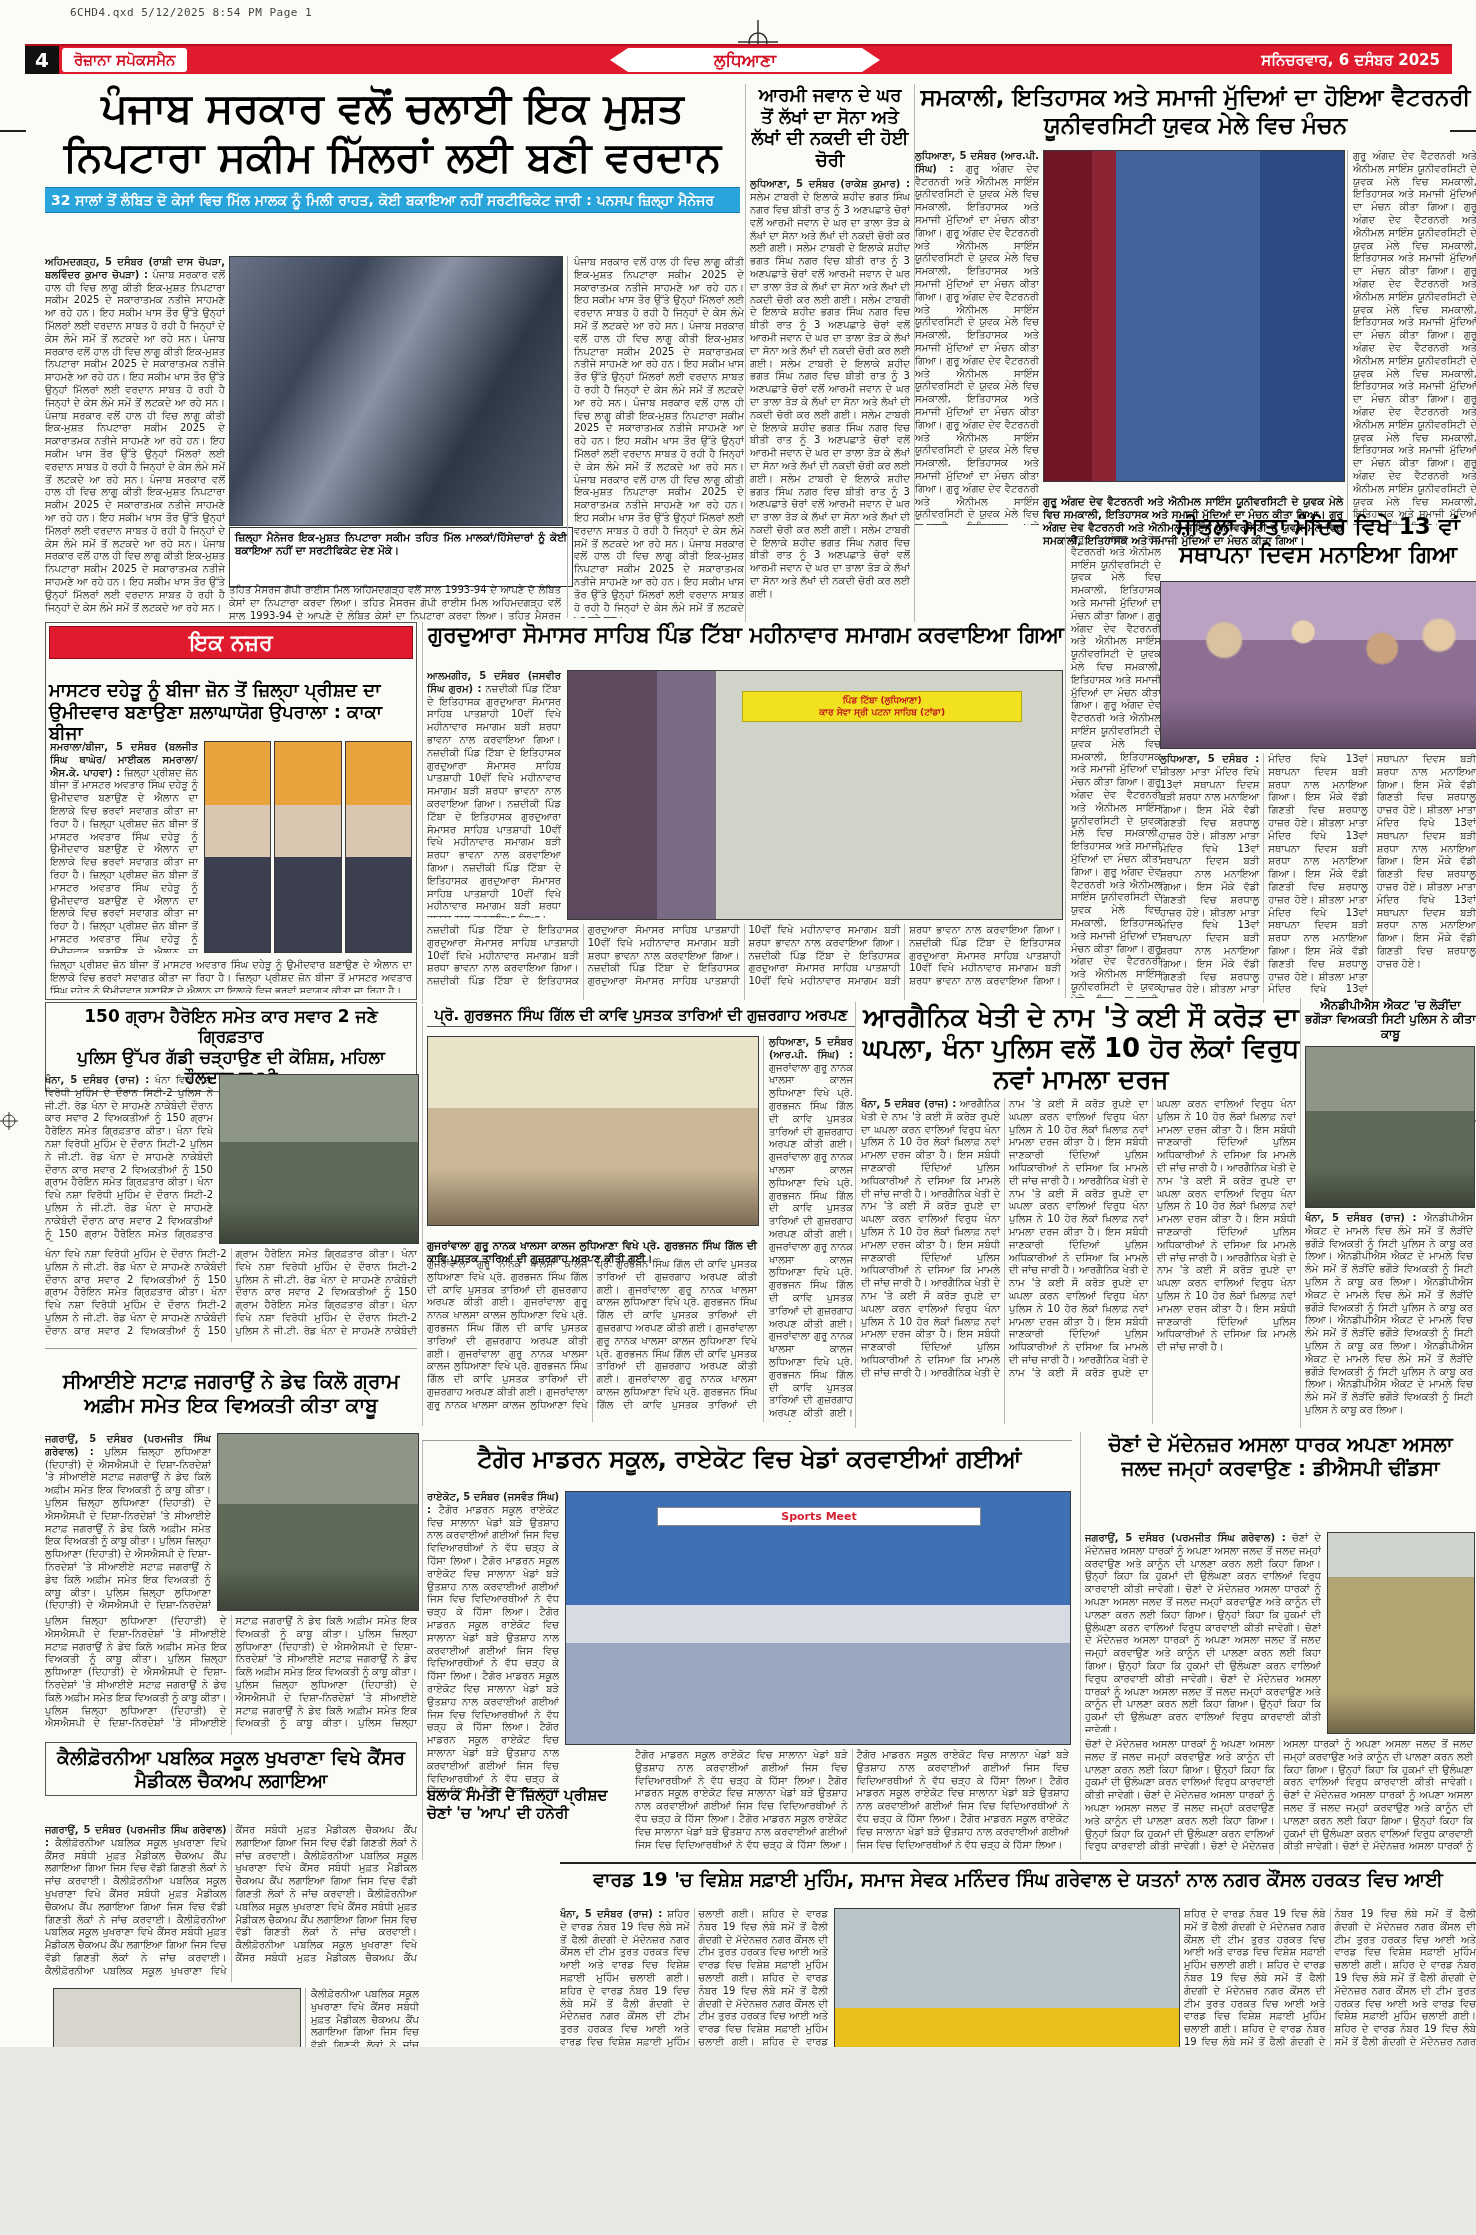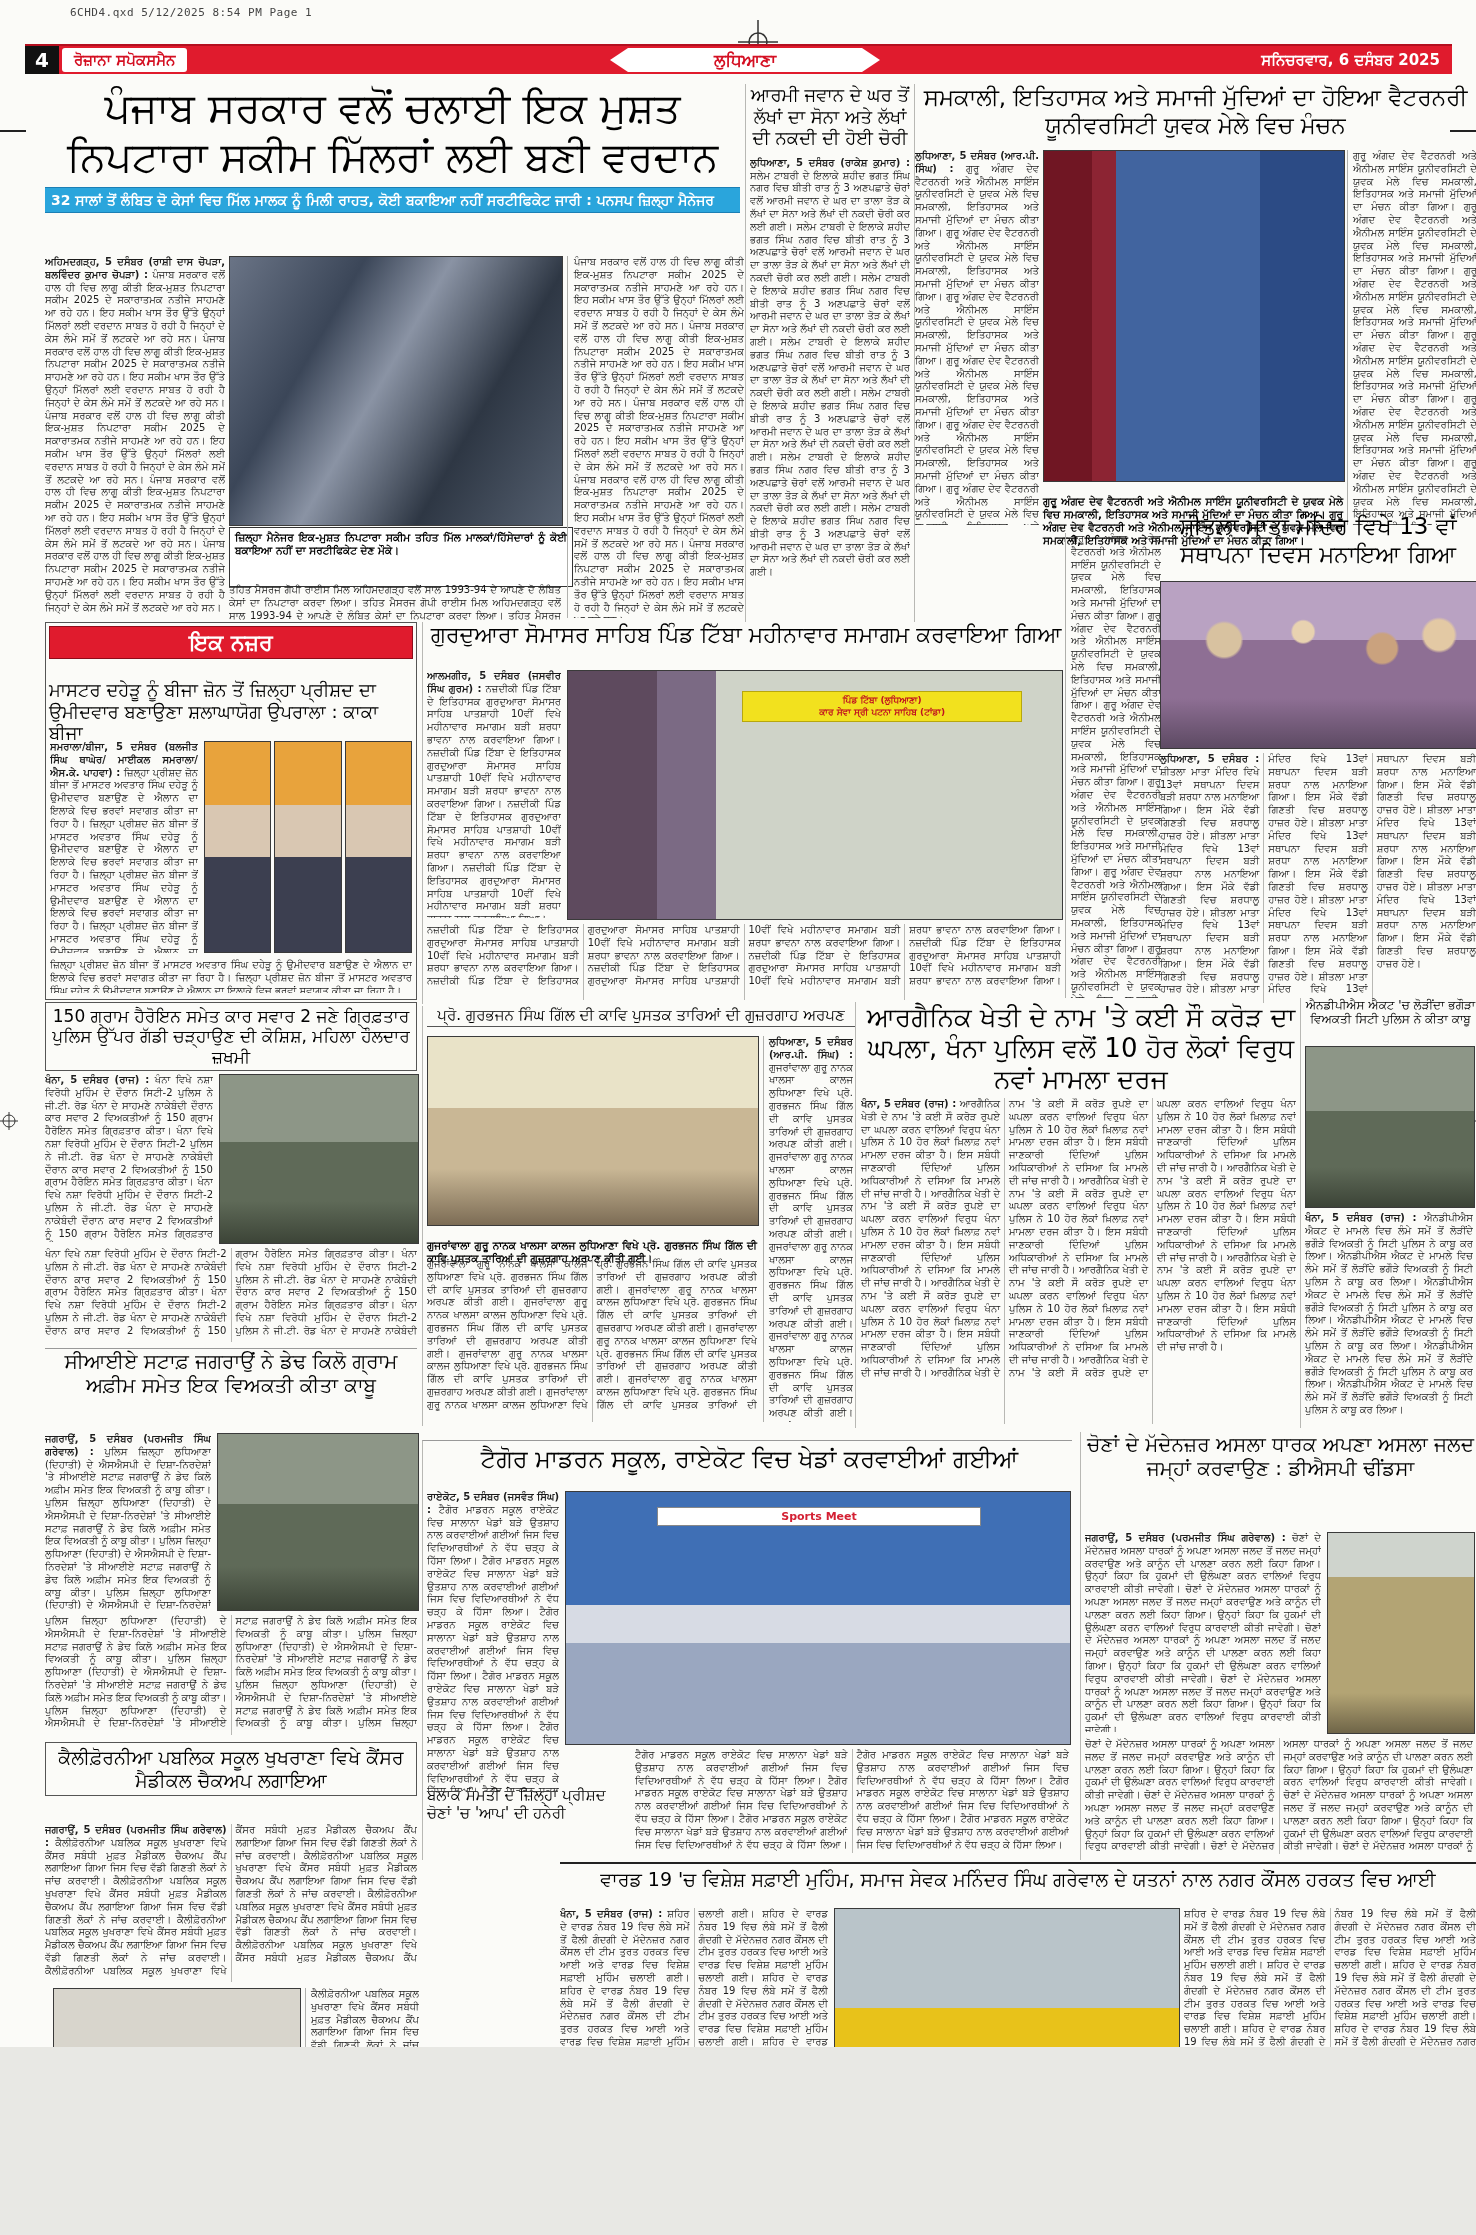--- a/index.html
+++ b/index.html
@@ -14,21 +14,21 @@
         display:flex;align-items:center;justify-content:center;}
   .papername{background:#fff;color:#d40f22;font-weight:bold;font-size:15px;margin-left:3px;
              padding:1px 12px;border-radius:3px;height:22px;display:flex;align-items:center;}
   .edition{position:absolute;left:585px;top:2px;width:270px;height:24px;background:#fff;
            clip-path:polygon(0 50%,18px 0,calc(100% - 18px) 0,100% 50%,calc(100% - 18px) 100%,18px 100%);
            color:#d40f22;font-weight:bold;font-size:17px;display:flex;align-items:center;justify-content:center;}
   .dateline-right{position:absolute;right:12px;top:0;height:28px;color:#fff;font-weight:bold;
                   font-size:15px;display:flex;align-items:center;}
   
   .article{position:absolute;}
-  .hl{font-weight:normal;color:#000;line-height:1.2;margin:0;}
+  .hl{font-weight:bold;color:#000;line-height:1.2;margin:0;}
   .center{text-align:center;}
   .strip{background:#2aa5dc;border-top:1px solid #1b7fb5;border-bottom:1px solid #1b7fb5;
          color:#fff;font-weight:bold;font-size:14px;padding:4px 6px;line-height:1.15;}
   .body-txt{font-size:10px;line-height:1.28;text-align:justify;color:#1c1c1c;overflow:hidden;margin:0;}
   .dl{font-weight:bold;}
   .cols2{columns:2;column-gap:9px;column-rule:1px solid #b8b8b4;}
   .cols3{columns:3;column-gap:9px;column-rule:1px solid #b8b8b4;}
   .cols4{columns:4;column-gap:9px;column-rule:1px solid #b8b8b4;}
   .photo{border:1px solid #3a3a3a;position:relative;overflow:hidden;}
   .caption{font-size:10.5px;font-weight:bold;line-height:1.25;text-align:justify;color:#000;}
@@ -222,21 +222,21 @@
 
 <section class="article" style="left:1300px;top:998px;width:176px;height:430px;border-left:1px solid #b8b8b4;padding-left:4px;box-sizing:border-box">
   <h4 class="hl center" style="font-size:12px">ਐਨਡੀਪੀਐਸ ਐਕਟ 'ਚ ਲੋੜੀਂਦਾ ਭਗੌੜਾ ਵਿਅਕਤੀ ਸਿਟੀ ਪੁਲਿਸ ਨੇ ਕੀਤਾ ਕਾਬੂ</h4>
   <div class="photo ph-police" style="position:absolute;left:4px;top:48px;width:168px;height:160px"></div>
   <p class="body-txt" style="position:absolute;left:4px;top:214px;width:168px;height:210px">
     <b class="dl">ਖੰਨਾ, 5 ਦਸੰਬਰ (ਰਾਜ) :</b>
     <span>ਐਨਡੀਪੀਐਸ ਐਕਟ ਦੇ ਮਾਮਲੇ ਵਿਚ ਲੰਮੇ ਸਮੇਂ ਤੋਂ ਲੋੜੀਂਦੇ ਭਗੌੜੇ ਵਿਅਕਤੀ ਨੂੰ ਸਿਟੀ ਪੁਲਿਸ ਨੇ ਕਾਬੂ ਕਰ ਲਿਆ। ਐਨਡੀਪੀਐਸ ਐਕਟ ਦੇ ਮਾਮਲੇ ਵਿਚ ਲੰਮੇ ਸਮੇਂ ਤੋਂ ਲੋੜੀਂਦੇ ਭਗੌੜੇ ਵਿਅਕਤੀ ਨੂੰ ਸਿਟੀ ਪੁਲਿਸ ਨੇ ਕਾਬੂ ਕਰ ਲਿਆ। ਐਨਡੀਪੀਐਸ ਐਕਟ ਦੇ ਮਾਮਲੇ ਵਿਚ ਲੰਮੇ ਸਮੇਂ ਤੋਂ ਲੋੜੀਂਦੇ ਭਗੌੜੇ ਵਿਅਕਤੀ ਨੂੰ ਸਿਟੀ ਪੁਲਿਸ ਨੇ ਕਾਬੂ ਕਰ ਲਿਆ। ਐਨਡੀਪੀਐਸ ਐਕਟ ਦੇ ਮਾਮਲੇ ਵਿਚ ਲੰਮੇ ਸਮੇਂ ਤੋਂ ਲੋੜੀਂਦੇ ਭਗੌੜੇ ਵਿਅਕਤੀ ਨੂੰ ਸਿਟੀ ਪੁਲਿਸ ਨੇ ਕਾਬੂ ਕਰ ਲਿਆ। ਐਨਡੀਪੀਐਸ ਐਕਟ ਦੇ ਮਾਮਲੇ ਵਿਚ ਲੰਮੇ ਸਮੇਂ ਤੋਂ ਲੋੜੀਂਦੇ ਭਗੌੜੇ ਵਿਅਕਤੀ ਨੂੰ ਸਿਟੀ ਪੁਲਿਸ ਨੇ ਕਾਬੂ ਕਰ ਲਿਆ। ਐਨਡੀਪੀਐਸ ਐਕਟ ਦੇ ਮਾਮਲੇ ਵਿਚ ਲੰਮੇ ਸਮੇਂ ਤੋਂ ਲੋੜੀਂਦੇ ਭਗੌੜੇ ਵਿਅਕਤੀ ਨੂੰ ਸਿਟੀ ਪੁਲਿਸ ਨੇ ਕਾਬੂ ਕਰ ਲਿਆ।</span>
   </p>
 </section>
 
-<section class="article" style="left:45px;top:1348px;width:372px;height:390px;border-top:1px solid #999;padding-top:0">
+<section class="article" style="left:45px;top:1348px;width:372px;height:390px;border-top:1px solid #999;padding-top:20px">
   <h3 class="hl center" style="font-size:20px">ਸੀਆਈਏ ਸਟਾਫ਼ ਜਗਰਾਉਂ ਨੇ ਡੇਢ ਕਿਲੋ ਗ੍ਰਾਮ ਅਫ਼ੀਮ ਸਮੇਤ ਇਕ ਵਿਅਕਤੀ ਕੀਤਾ ਕਾਬੂ</h3>
   <p class="body-txt" style="position:absolute;left:0;top:84px;width:166px;height:176px">
     <b class="dl">ਜਗਰਾਉਂ, 5 ਦਸੰਬਰ (ਪਰਮਜੀਤ ਸਿੰਘ ਗਰੇਵਾਲ) :</b>
     <span>ਪੁਲਿਸ ਜ਼ਿਲ੍ਹਾ ਲੁਧਿਆਣਾ (ਦਿਹਾਤੀ) ਦੇ ਐਸਐਸਪੀ ਦੇ ਦਿਸ਼ਾ-ਨਿਰਦੇਸ਼ਾਂ 'ਤੇ ਸੀਆਈਏ ਸਟਾਫ਼ ਜਗਰਾਉਂ ਨੇ ਡੇਢ ਕਿਲੋ ਅਫ਼ੀਮ ਸਮੇਤ ਇਕ ਵਿਅਕਤੀ ਨੂੰ ਕਾਬੂ ਕੀਤਾ। ਪੁਲਿਸ ਜ਼ਿਲ੍ਹਾ ਲੁਧਿਆਣਾ (ਦਿਹਾਤੀ) ਦੇ ਐਸਐਸਪੀ ਦੇ ਦਿਸ਼ਾ-ਨਿਰਦੇਸ਼ਾਂ 'ਤੇ ਸੀਆਈਏ ਸਟਾਫ਼ ਜਗਰਾਉਂ ਨੇ ਡੇਢ ਕਿਲੋ ਅਫ਼ੀਮ ਸਮੇਤ ਇਕ ਵਿਅਕਤੀ ਨੂੰ ਕਾਬੂ ਕੀਤਾ। ਪੁਲਿਸ ਜ਼ਿਲ੍ਹਾ ਲੁਧਿਆਣਾ (ਦਿਹਾਤੀ) ਦੇ ਐਸਐਸਪੀ ਦੇ ਦਿਸ਼ਾ-ਨਿਰਦੇਸ਼ਾਂ 'ਤੇ ਸੀਆਈਏ ਸਟਾਫ਼ ਜਗਰਾਉਂ ਨੇ ਡੇਢ ਕਿਲੋ ਅਫ਼ੀਮ ਸਮੇਤ ਇਕ ਵਿਅਕਤੀ ਨੂੰ ਕਾਬੂ ਕੀਤਾ। ਪੁਲਿਸ ਜ਼ਿਲ੍ਹਾ ਲੁਧਿਆਣਾ (ਦਿਹਾਤੀ) ਦੇ ਐਸਐਸਪੀ ਦੇ ਦਿਸ਼ਾ-ਨਿਰਦੇਸ਼ਾਂ 'ਤੇ ਸੀਆਈਏ ਸਟਾਫ਼ ਜਗਰਾਉਂ ਨੇ ਡੇਢ ਕਿਲੋ ਅਫ਼ੀਮ ਸਮੇਤ ਇਕ ਵਿਅਕਤੀ ਨੂੰ ਕਾਬੂ ਕੀਤਾ।</span>
   </p>
   <div class="photo ph-police" style="position:absolute;left:172px;top:84px;width:200px;height:176px"></div>
   <div class="body-txt cols2" style="position:absolute;left:0;top:266px;width:372px;height:120px">
     <span>ਪੁਲਿਸ ਜ਼ਿਲ੍ਹਾ ਲੁਧਿਆਣਾ (ਦਿਹਾਤੀ) ਦੇ ਐਸਐਸਪੀ ਦੇ ਦਿਸ਼ਾ-ਨਿਰਦੇਸ਼ਾਂ 'ਤੇ ਸੀਆਈਏ ਸਟਾਫ਼ ਜਗਰਾਉਂ ਨੇ ਡੇਢ ਕਿਲੋ ਅਫ਼ੀਮ ਸਮੇਤ ਇਕ ਵਿਅਕਤੀ ਨੂੰ ਕਾਬੂ ਕੀਤਾ। ਪੁਲਿਸ ਜ਼ਿਲ੍ਹਾ ਲੁਧਿਆਣਾ (ਦਿਹਾਤੀ) ਦੇ ਐਸਐਸਪੀ ਦੇ ਦਿਸ਼ਾ-ਨਿਰਦੇਸ਼ਾਂ 'ਤੇ ਸੀਆਈਏ ਸਟਾਫ਼ ਜਗਰਾਉਂ ਨੇ ਡੇਢ ਕਿਲੋ ਅਫ਼ੀਮ ਸਮੇਤ ਇਕ ਵਿਅਕਤੀ ਨੂੰ ਕਾਬੂ ਕੀਤਾ। ਪੁਲਿਸ ਜ਼ਿਲ੍ਹਾ ਲੁਧਿਆਣਾ (ਦਿਹਾਤੀ) ਦੇ ਐਸਐਸਪੀ ਦੇ ਦਿਸ਼ਾ-ਨਿਰਦੇਸ਼ਾਂ 'ਤੇ ਸੀਆਈਏ ਸਟਾਫ਼ ਜਗਰਾਉਂ ਨੇ ਡੇਢ ਕਿਲੋ ਅਫ਼ੀਮ ਸਮੇਤ ਇਕ ਵਿਅਕਤੀ ਨੂੰ ਕਾਬੂ ਕੀਤਾ। ਪੁਲਿਸ ਜ਼ਿਲ੍ਹਾ ਲੁਧਿਆਣਾ (ਦਿਹਾਤੀ) ਦੇ ਐਸਐਸਪੀ ਦੇ ਦਿਸ਼ਾ-ਨਿਰਦੇਸ਼ਾਂ 'ਤੇ ਸੀਆਈਏ ਸਟਾਫ਼ ਜਗਰਾਉਂ ਨੇ ਡੇਢ ਕਿਲੋ ਅਫ਼ੀਮ ਸਮੇਤ ਇਕ ਵਿਅਕਤੀ ਨੂੰ ਕਾਬੂ ਕੀਤਾ। ਪੁਲਿਸ ਜ਼ਿਲ੍ਹਾ ਲੁਧਿਆਣਾ (ਦਿਹਾਤੀ) ਦੇ ਐਸਐਸਪੀ ਦੇ ਦਿਸ਼ਾ-ਨਿਰਦੇਸ਼ਾਂ 'ਤੇ ਸੀਆਈਏ ਸਟਾਫ਼ ਜਗਰਾਉਂ ਨੇ ਡੇਢ ਕਿਲੋ ਅਫ਼ੀਮ ਸਮੇਤ ਇਕ ਵਿਅਕਤੀ ਨੂੰ ਕਾਬੂ ਕੀਤਾ। ਪੁਲਿਸ ਜ਼ਿਲ੍ਹਾ ਲੁਧਿਆਣਾ (ਦਿਹਾਤੀ) ਦੇ ਐਸਐਸਪੀ ਦੇ ਦਿਸ਼ਾ-ਨਿਰਦੇਸ਼ਾਂ 'ਤੇ ਸੀਆਈਏ ਸਟਾਫ਼ ਜਗਰਾਉਂ ਨੇ ਡੇਢ ਕਿਲੋ ਅਫ਼ੀਮ ਸਮੇਤ ਇਕ ਵਿਅਕਤੀ ਨੂੰ ਕਾਬੂ ਕੀਤਾ।</span>
   </div>
 </section>

